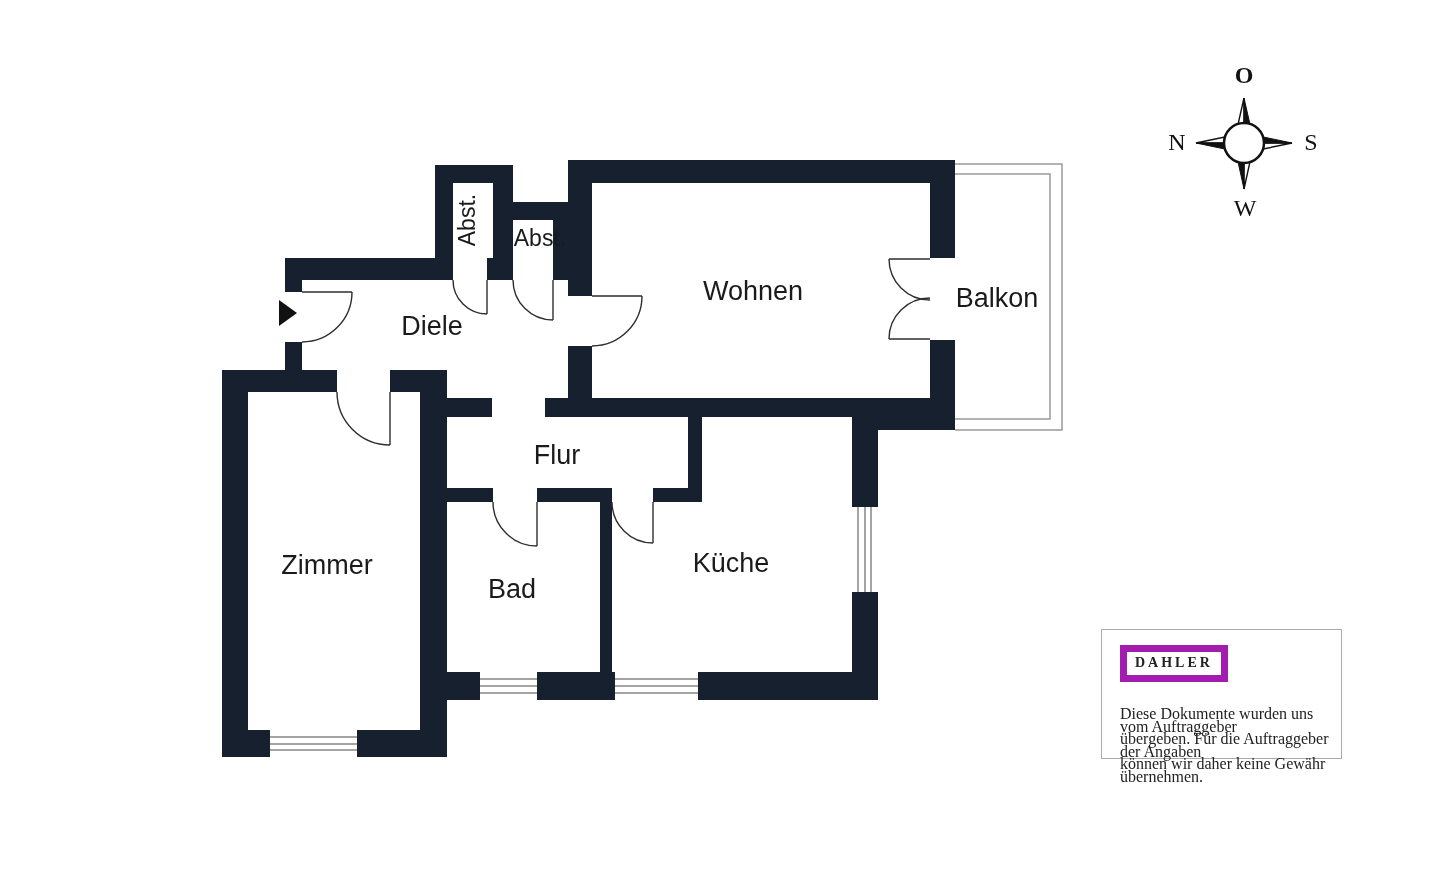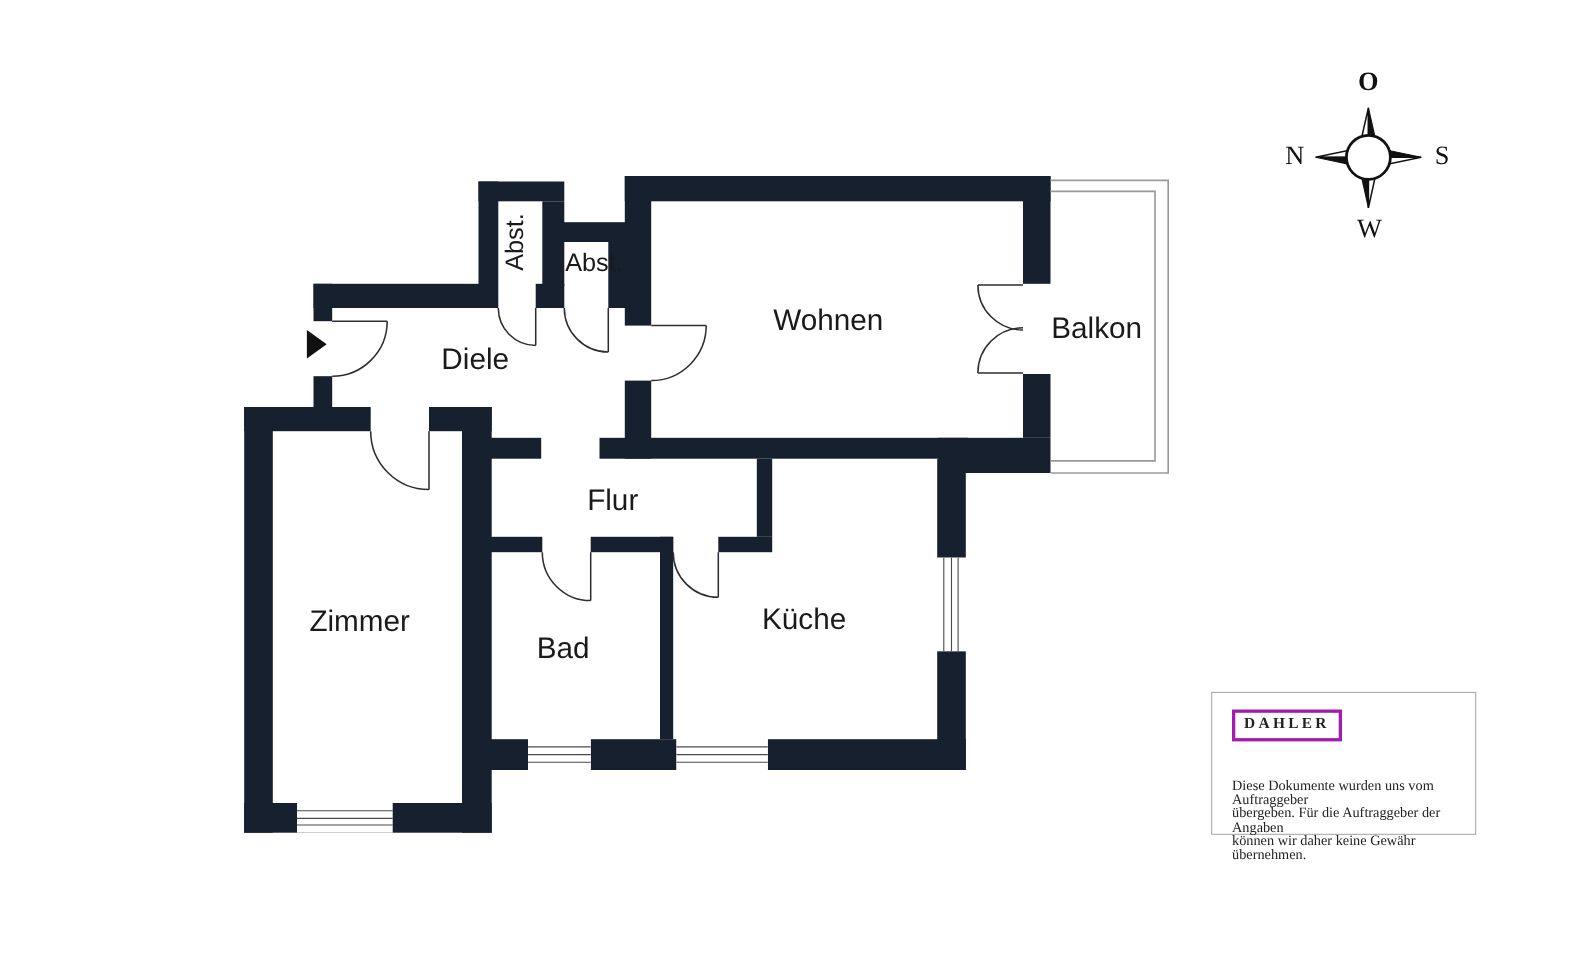--- a/index.html
+++ b/index.html
@@ -19,25 +19,25 @@
   .roomlabel{font-size:27px;}
   .smalllabel{font-size:23px;}
   .compass-letter{font-family:"Liberation Serif","DejaVu Serif",serif;font-size:24px;fill:#111;}
   .compass-letter.bold{font-weight:bold;}
   .spike-black{fill:#111;stroke:#111;stroke-width:1;}
   .spike-white{fill:#fff;stroke:#111;stroke-width:1.4;}
   .compass-circle{fill:#fff;stroke:#111;stroke-width:2.5;}
   #brand-box{position:absolute;left:1101px;top:629px;width:241px;height:130px;
              border:1px solid #ababab;background:#fff;box-sizing:border-box;}
   #brand-logo{display:inline-block;margin:15px 0 0 18px;padding:3px 8px 4px 8px;
-              border:3px solid #a21caf;font-family:"Liberation Serif","DejaVu Serif",serif;
+              border:7px solid #a21caf;font-family:"Liberation Serif","DejaVu Serif",serif;
               font-size:14px;font-weight:bold;letter-spacing:3px;color:#222;}
   #brand-disclaimer{position:absolute;left:18px;top:78px;width:210px;
                     font-family:"Liberation Serif","DejaVu Serif",serif;
-                    font-size:13px;line-height:12.5px;color:#222;}
+                    font-size:16px;line-height:12.5px;color:#222;}
 </style>
 </head>
 <body>
 
 <div id="stage">
 
   <svg width="1440" height="873" viewBox="0 0 1440 873">
 
     <g>
 

